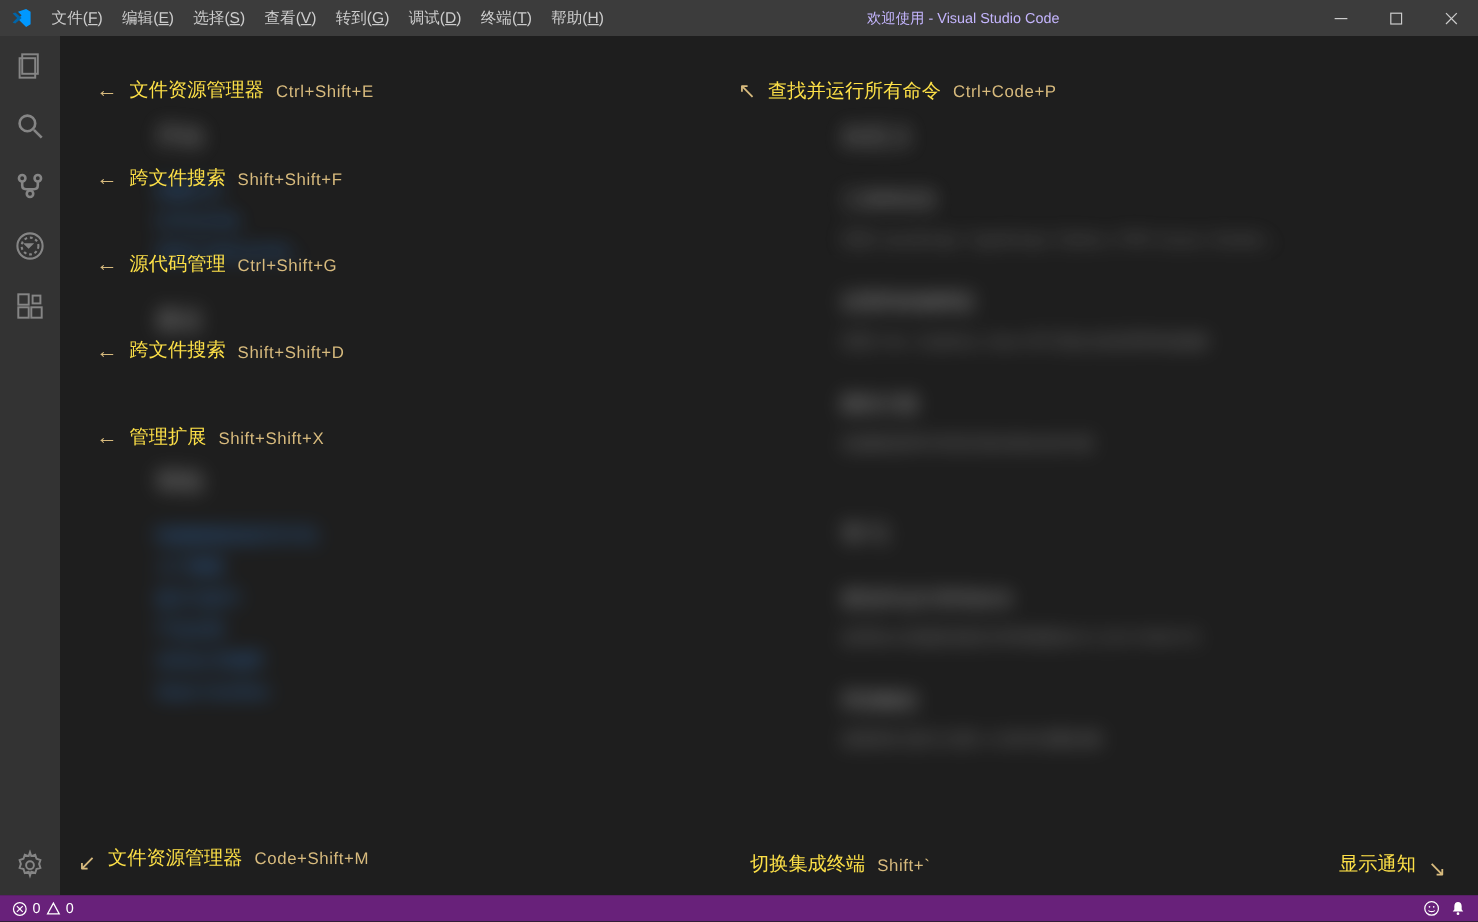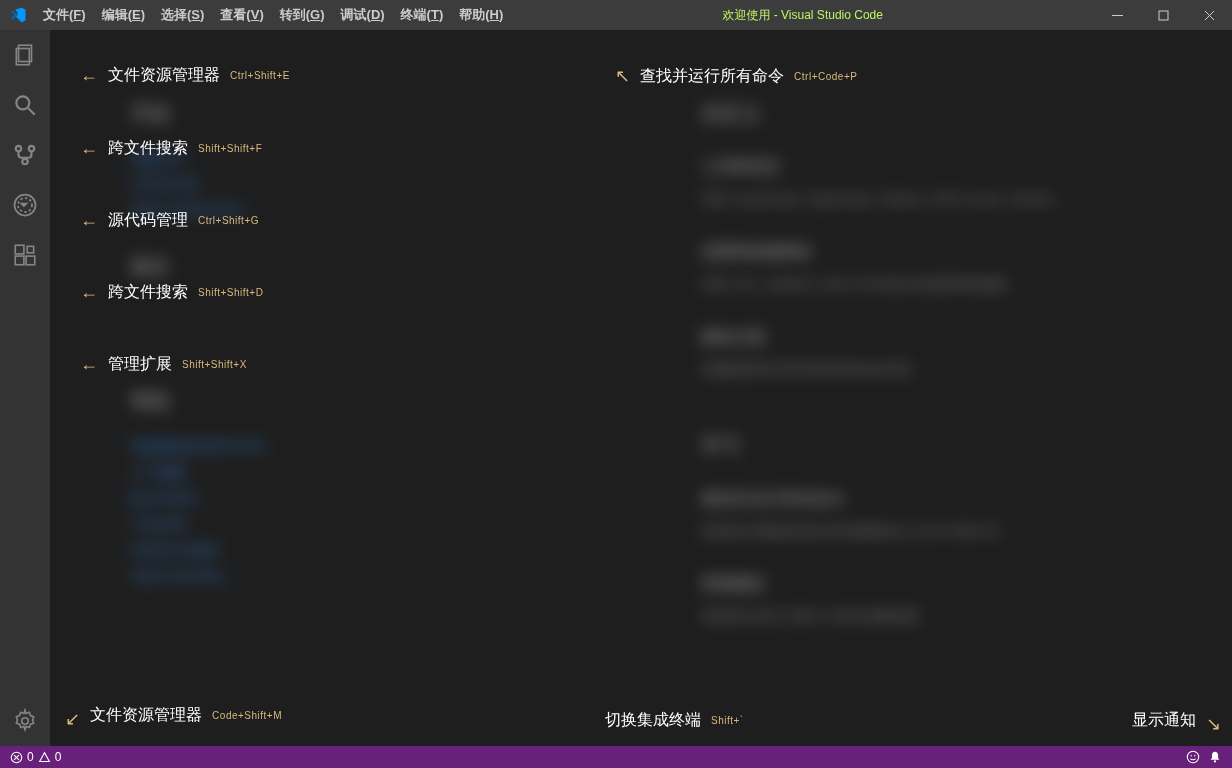--- a/index.html
+++ b/index.html
@@ -15,33 +15,33 @@
 }
 
 
 .titlebar {
   height: 30px;
   background: #3c3c3c;
   display: flex;
   align-items: center;
 }
 .titlebar .logo { width: 35px; display: flex; justify-content: center; }
-.menubar { display: flex; font-weight: bold; }
+.menubar { display: flex; }
 .menu-item {
   padding: 0 8px;
   height: 30px;
   line-height: 30px;
   color: #cccccc;
   cursor: default;
 }
 .menu-item .underline { text-decoration: underline; }
 .title-text {
   flex: 1;
   text-align: center;
-  color: #bef264;
+  color: #c4b5fd;
   font-size: 12px;
 }
 .win-controls { display: flex; }
 .win-btn {
   width: 46px;
   height: 30px;
   display: flex;
   align-items: center;
   justify-content: center;
   color: #cccccc;
@@ -106,22 +106,22 @@
 .tip {
   position: absolute;
   color: #d7ba7d;
   font-size: 16px;
   display: flex;
   align-items: center;
   gap: 10px;
   white-space: nowrap;
 }
 .tip .arrow { font-size: 18px; }
-.tip .label { color: #ffffff; }
-.tip .shortcut { color: #d7ba7d; letter-spacing: 0.5px; font-size: 10px; text-align: right; }
+.tip .label { color: #fde047; }
+.tip .shortcut { color: #d7ba7d; letter-spacing: 0.5px; font-size: 14px; text-align: right; }
 
 
 .statusbar {
   position: absolute;
   left: 0; right: 0; bottom: 0;
   height: 22px;
   background: #68217a;
   display: flex;
   align-items: center;
   padding: 0 10px;
@@ -282,26 +282,26 @@
     <span class="label">文件资源管理器</span>
     <span class="shortcut">Code+Shift+M</span>
   </div>
 
   <div class="tip" style="top:35px;left:565px">
     <span class="arrow">↖</span>
     <span class="label">查找并运行所有命令</span>
     <span class="shortcut">Ctrl+Code+P</span>
   </div>
 
-  <div class="tip" style="bottom:15px;left:555px">
+  <div class="tip" style="bottom:15px;left:575px">
     <span class="label">切换集成终端</span>
     <span class="shortcut">Shift+`</span>
   </div>
 
-  <div class="tip" style="bottom:15px;right:11px">
+  <div class="tip" style="bottom:15px;right:27px">
     <span class="label">显示通知</span>
     <span class="arrow" style="transform:translateY(4px)">↘</span>
   </div>
 </div>
 
 <div class="statusbar">
   <div class="status-item">
     <svg width="13" height="13" viewBox="0 0 16 16">
         <circle cx="8" cy="8" r="6.5" fill="none" stroke="#fff" stroke-width="1.3"></circle>
         <line x1="5" y1="5" x2="11" y2="11" stroke="#fff" stroke-width="1.3"></line>

